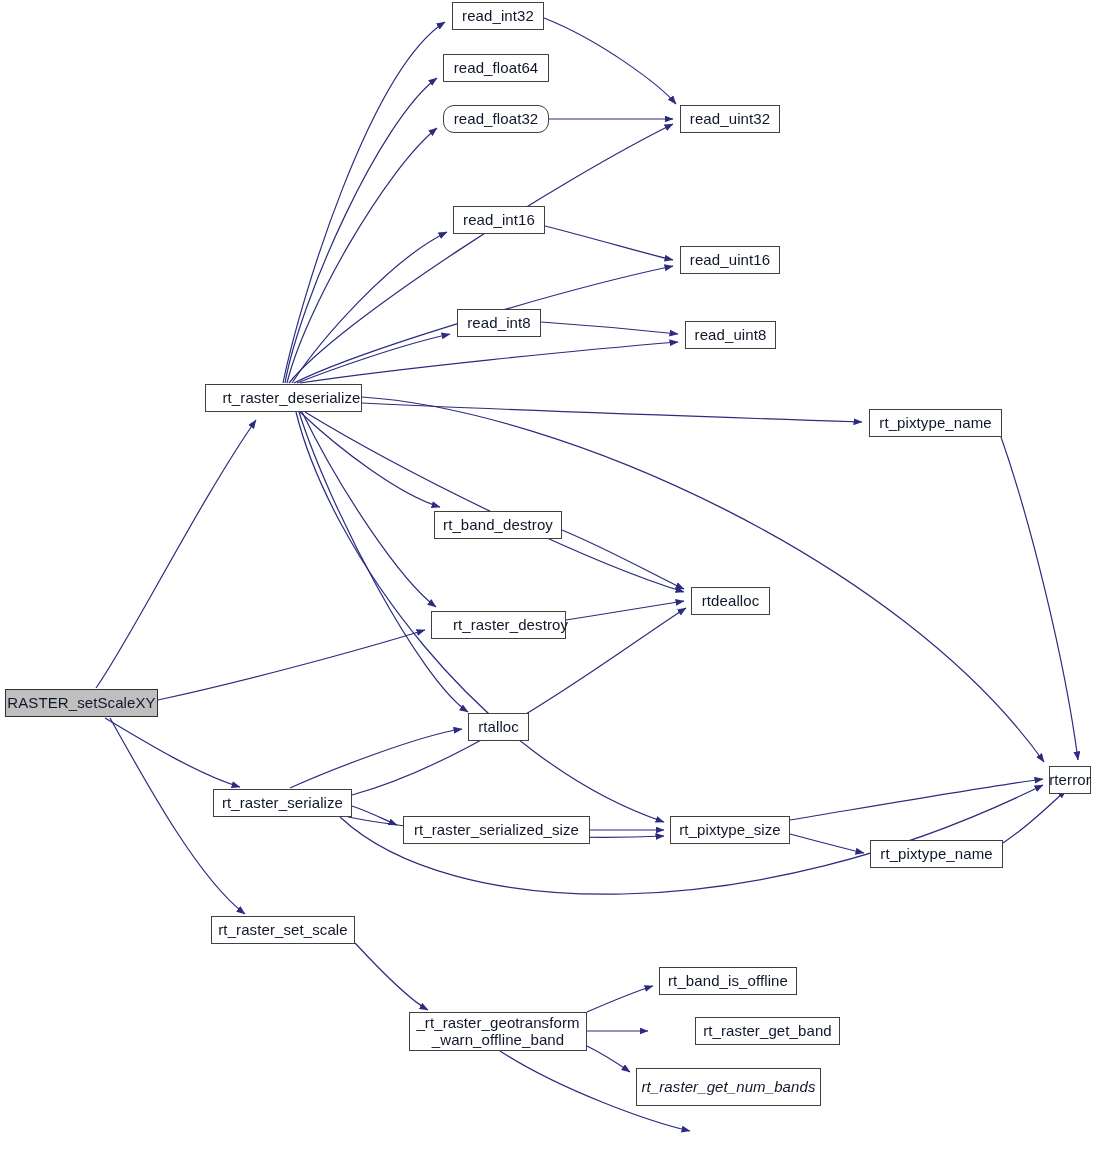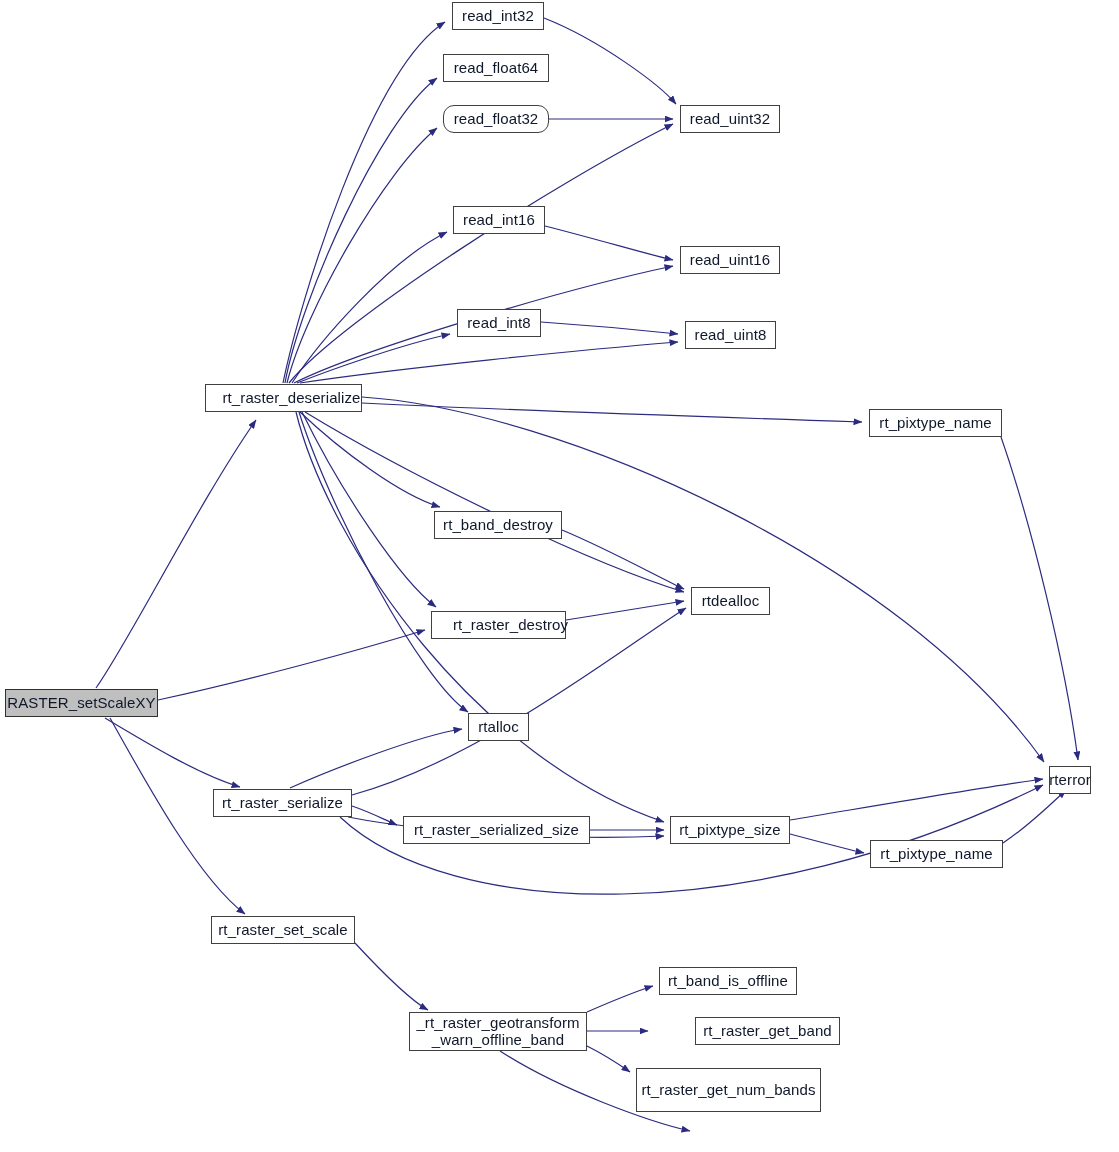--- a/index.html
+++ b/index.html
@@ -116,16 +116,16 @@
       <div class="node" style="left: 691px; top: 587px; width: 79px; height: 28px;">rtdealloc</div>
       <div class="node" style="left: 468px; top: 713px; width: 61px; height: 28px;">rtalloc</div>
       <div class="node" style="left: 1049px; top: 766px; width: 42px; height: 28px;">rterror</div>
       <div class="node" style="left: 403px; top: 816px; width: 187px; height: 28px;">rt_raster_serialized_size</div>
       <div class="node" style="left: 670px; top: 816px; width: 120px; height: 28px;">rt_pixtype_size</div>
       <div class="node" style="left: 870px; top: 840px; width: 133px; height: 28px;">rt_pixtype_name</div>
       <div class="node" style="left: 409px; top: 1012px; width: 178px; height: 39px;">_rt_raster_geotransform
 _warn_offline_band</div>
       <div class="node" style="left: 659px; top: 967px; width: 138px; height: 28px; text-align: right;">rt_band_is_offline</div>
       <div class="node" style="left: 655px; top: 1017px; width: 145px; height: 28px; margin-left: 40px;">rt_raster_get_band</div>
-      <div class="node" style="left: 636px; top: 1068px; width: 185px; height: 44px;">rt_raster_get_num_bands</div>
+      <div class="node" style="left: 636px; top: 1068px; width: 185px; height: 38px; font-style: italic;">rt_raster_get_num_bands</div>
       <div class="node" style="left: 697px; top: 1160px; width: 68px; height: 28px;">rtwarn</div>
     </div>
 </div>
 
 </body></html>

